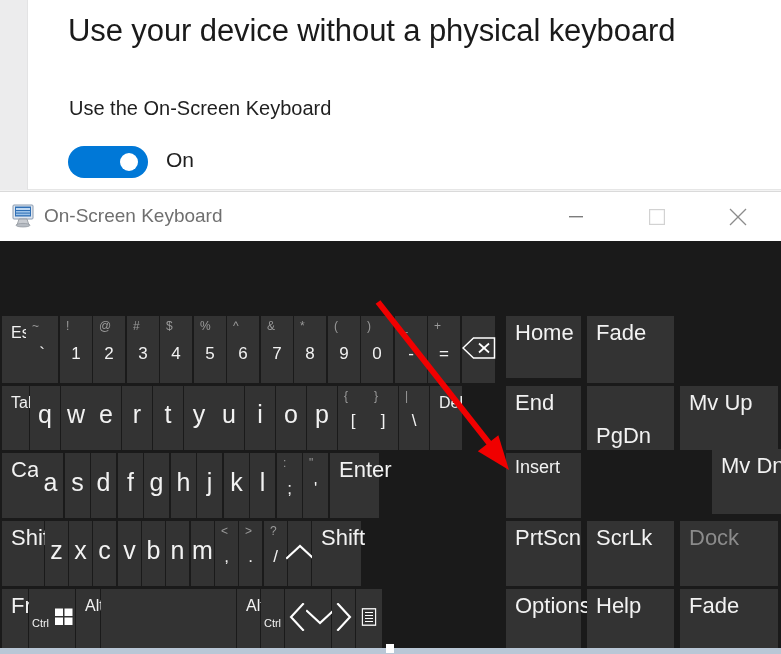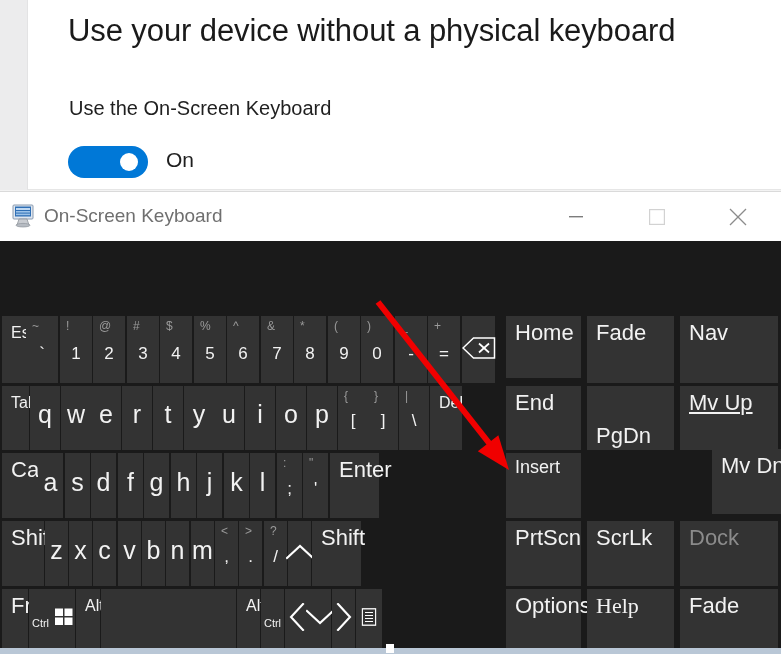--- a/index.html
+++ b/index.html
@@ -399,51 +399,48 @@
               <line x1="3.5" y1="10.5" x2="11.5" y2="10.5" stroke="#ffffff" stroke-width="1.2"></line>
               <line x1="3.5" y1="13.5" x2="11.5" y2="13.5" stroke="#ffffff" stroke-width="1.2"></line>
             </svg></span>
         </div>
         <div class="key" style="left: 506px; width: 75px; top: 75px; height: 62px;">
           <span class="lbl-tl" style="font-size: 22px; top: 4px;">Home</span>
         </div>
         <div class="key" style="left: 587px; width: 87px; top: 75px; height: 67px;">
           <span class="lbl-tl" style="font-size: 22px; top: 4px;">Fade</span>
         </div>
-        <div class="key" style="left: 680px; width: 98px; top: 75px; height: 67px;">
-          <span class="lbl-tl" style="font-size: 22px; top: 4px;">Nav</span>
-        </div>
         <div class="key" style="left: 506px; width: 75px; top: 145px; height: 64px;">
           <span class="lbl-tl" style="font-size: 22px; top: 4px;">End</span>
         </div>
         <div class="key" style="left: 587px; width: 87px; top: 145px; height: 64px;">
           <span class="lbl-tl" style="font-size: 22px; top: 4px; margin-top: 33px;">PgDn</span>
         </div>
         <div class="key" style="left: 680px; width: 98px; top: 145px; height: 64px;">
-          <span class="lbl-tl" style="font-size: 22px; top: 4px; text-decoration: underline;">Mv Up</span>
+          <span class="lbl-tl" style="font-size: 22px; top: 4px;">Mv Up</span>
         </div>
         <div class="key" style="left: 506px; width: 75px; top: 212px; height: 65px;">
           <span class="lbl-tl" style="font-size: 18px; top: 4px;">Insert</span>
         </div>
         <div class="key" style="left: 680px; width: 98px; top: 208px; height: 65px; margin-left: 32px;">
           <span class="lbl-tl" style="font-size: 22px; top: 4px;">Mv Dn</span>
         </div>
         <div class="key" style="left: 506px; width: 75px; top: 280px; height: 65px;">
           <span class="lbl-tl" style="font-size: 22px; top: 4px;">PrtScn</span>
         </div>
         <div class="key dim" style="left: 680px; width: 98px; top: 280px; height: 65px;">
           <span class="lbl-tl" style="font-size: 22px; top: 4px;">Dock</span>
         </div>
         <div class="key" style="left: 587px; width: 87px; top: 280px; height: 65px;">
           <span class="lbl-tl" style="font-size: 22px; top: 4px;">ScrLk</span>
         </div>
         <div class="key" style="left: 506px; width: 75px; top: 348px; height: 59px;">
           <span class="lbl-tl" style="font-size: 22px; top: 4px;">Options</span>
         </div>
-        <div class="key" style="left: 587px; width: 87px; top: 348px; height: 59px; font-family: Liberation Serif, serif;">
+        <div class="key" style="left: 587px; width: 87px; top: 348px; height: 59px;">
           <span class="lbl-tl" style="font-size: 22px; top: 4px;">Help</span>
         </div>
         <div class="key" style="left: 680px; width: 98px; top: 348px; height: 59px;">
           <span class="lbl-tl" style="font-size: 22px; top: 4px;">Fade</span>
         </div>
       </div>
   </div>
 
   <svg class="annot-arrow" viewBox="0 0 781 654">
     <line id="annot-line" x1="378" y1="302" x2="500" y2="457" stroke="#f00000" stroke-width="6" stroke-linecap="butt"></line>

